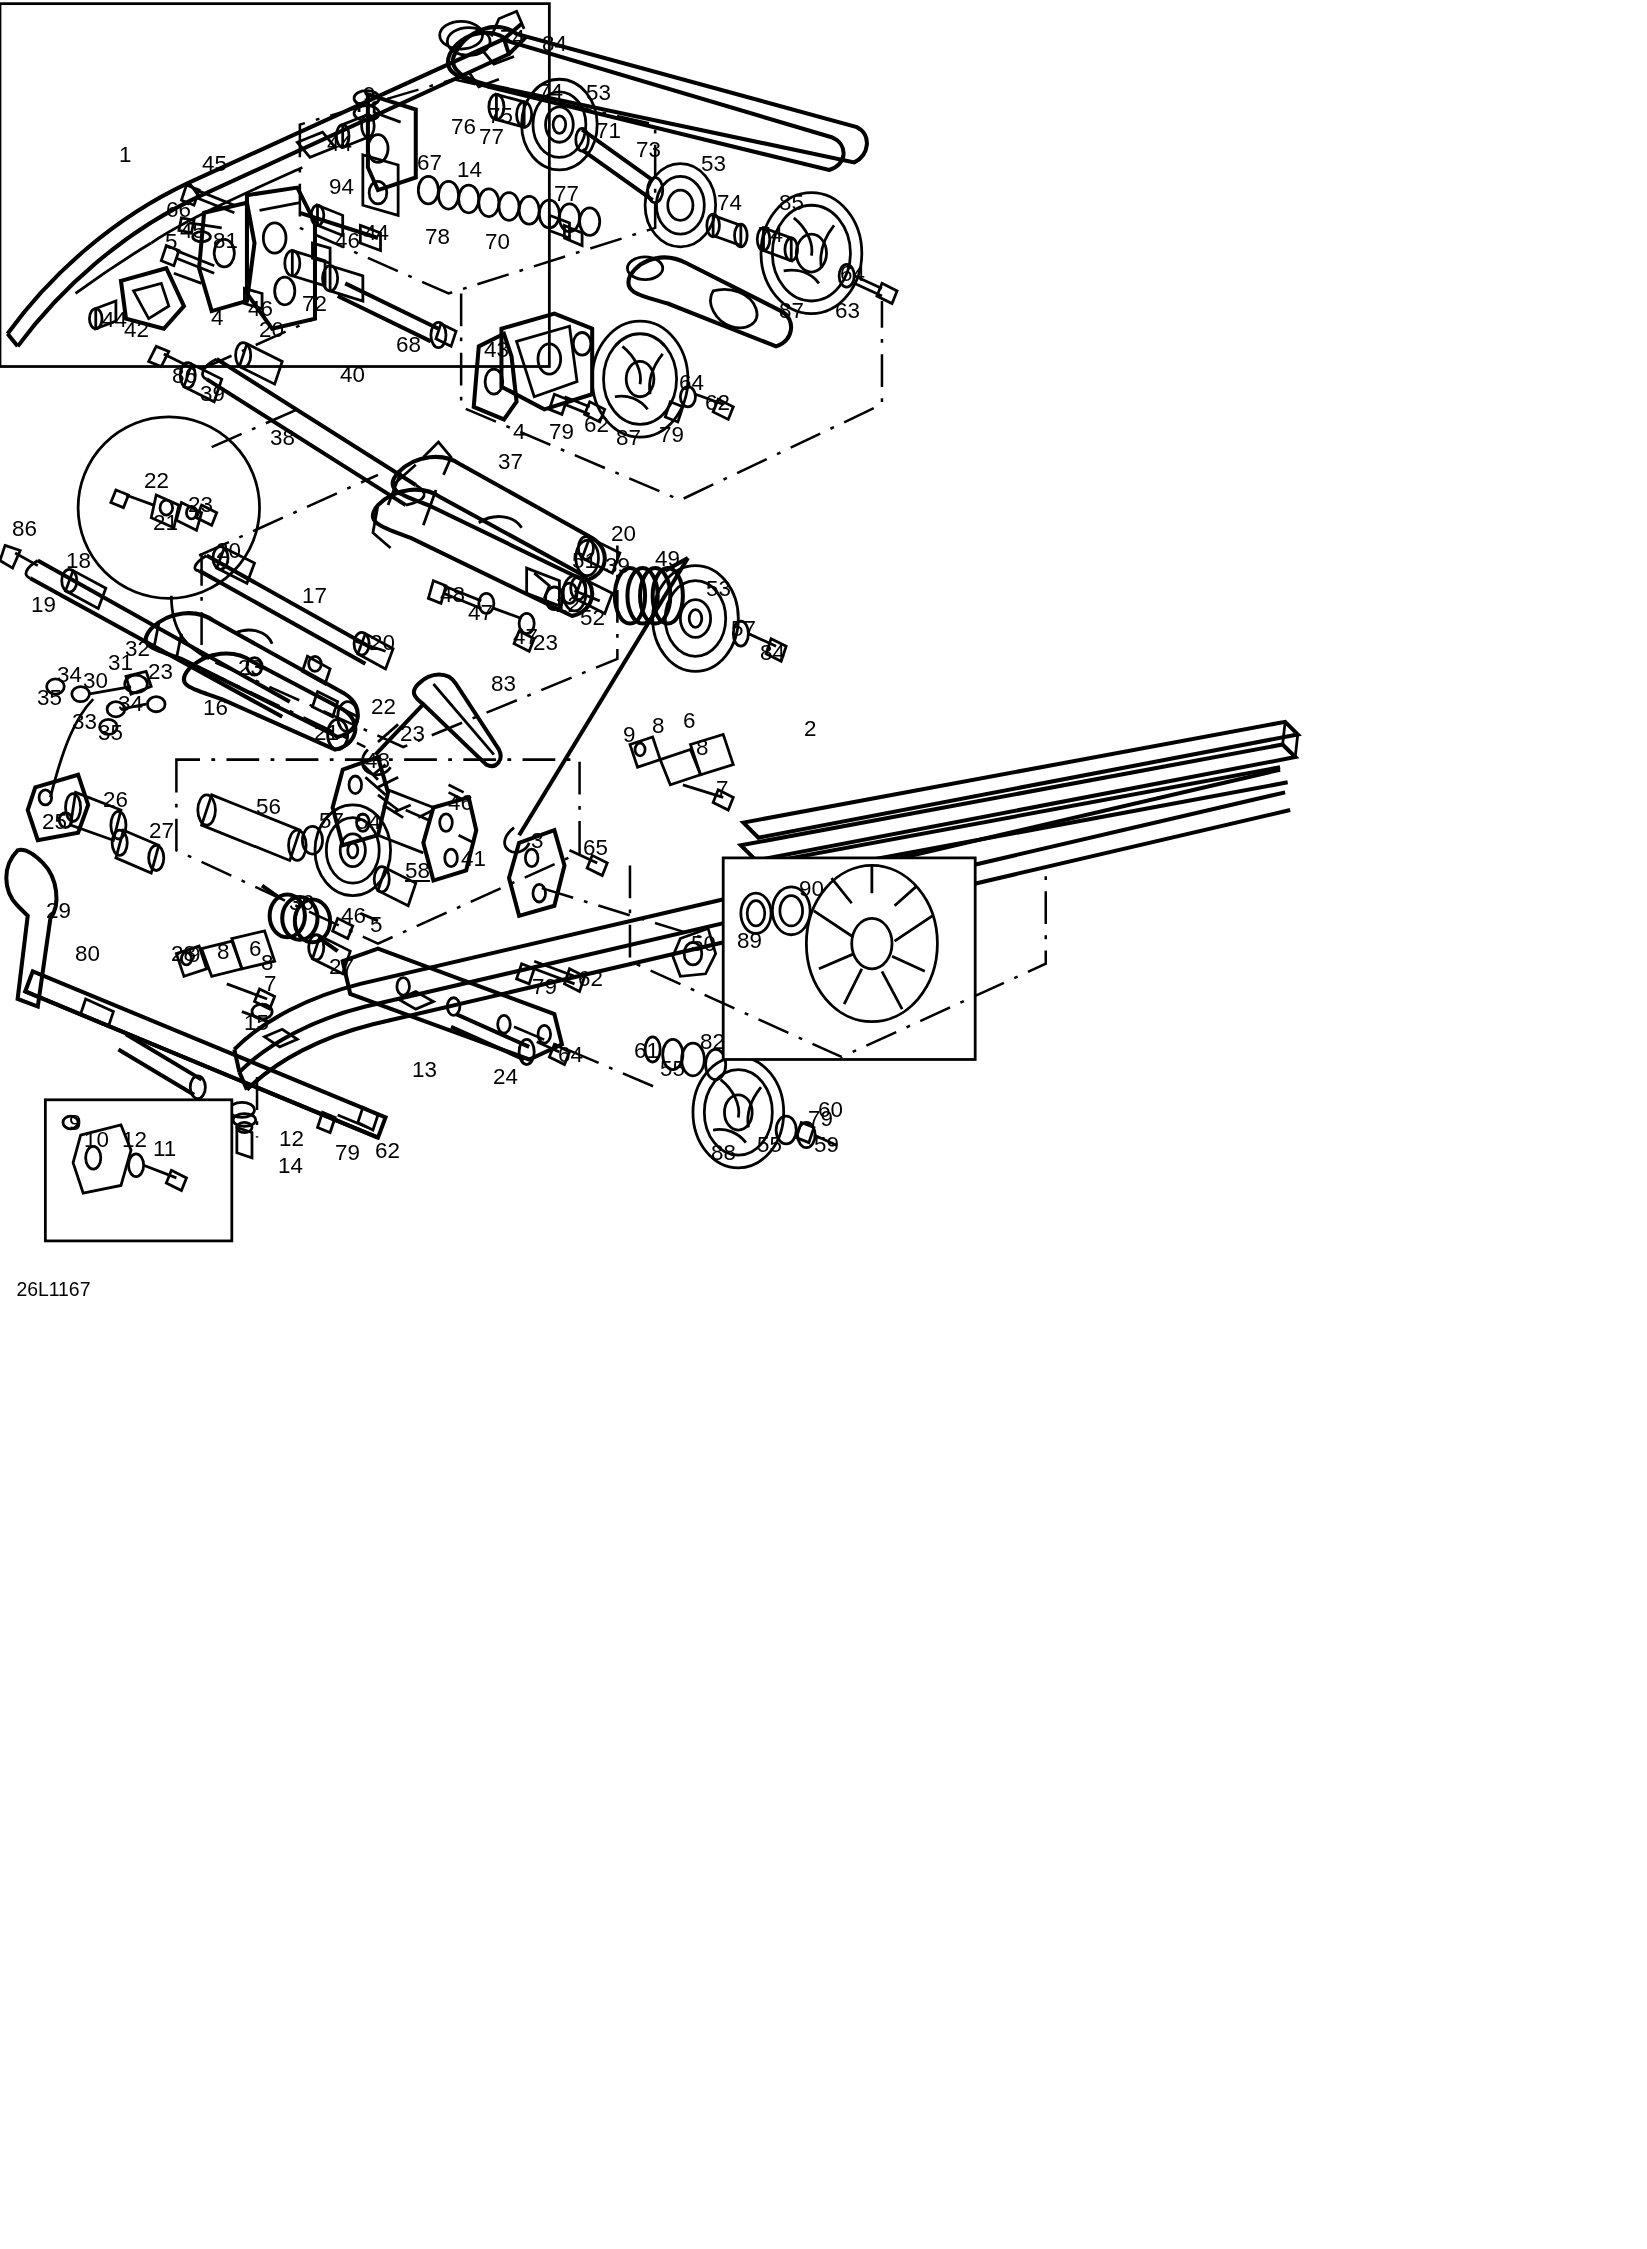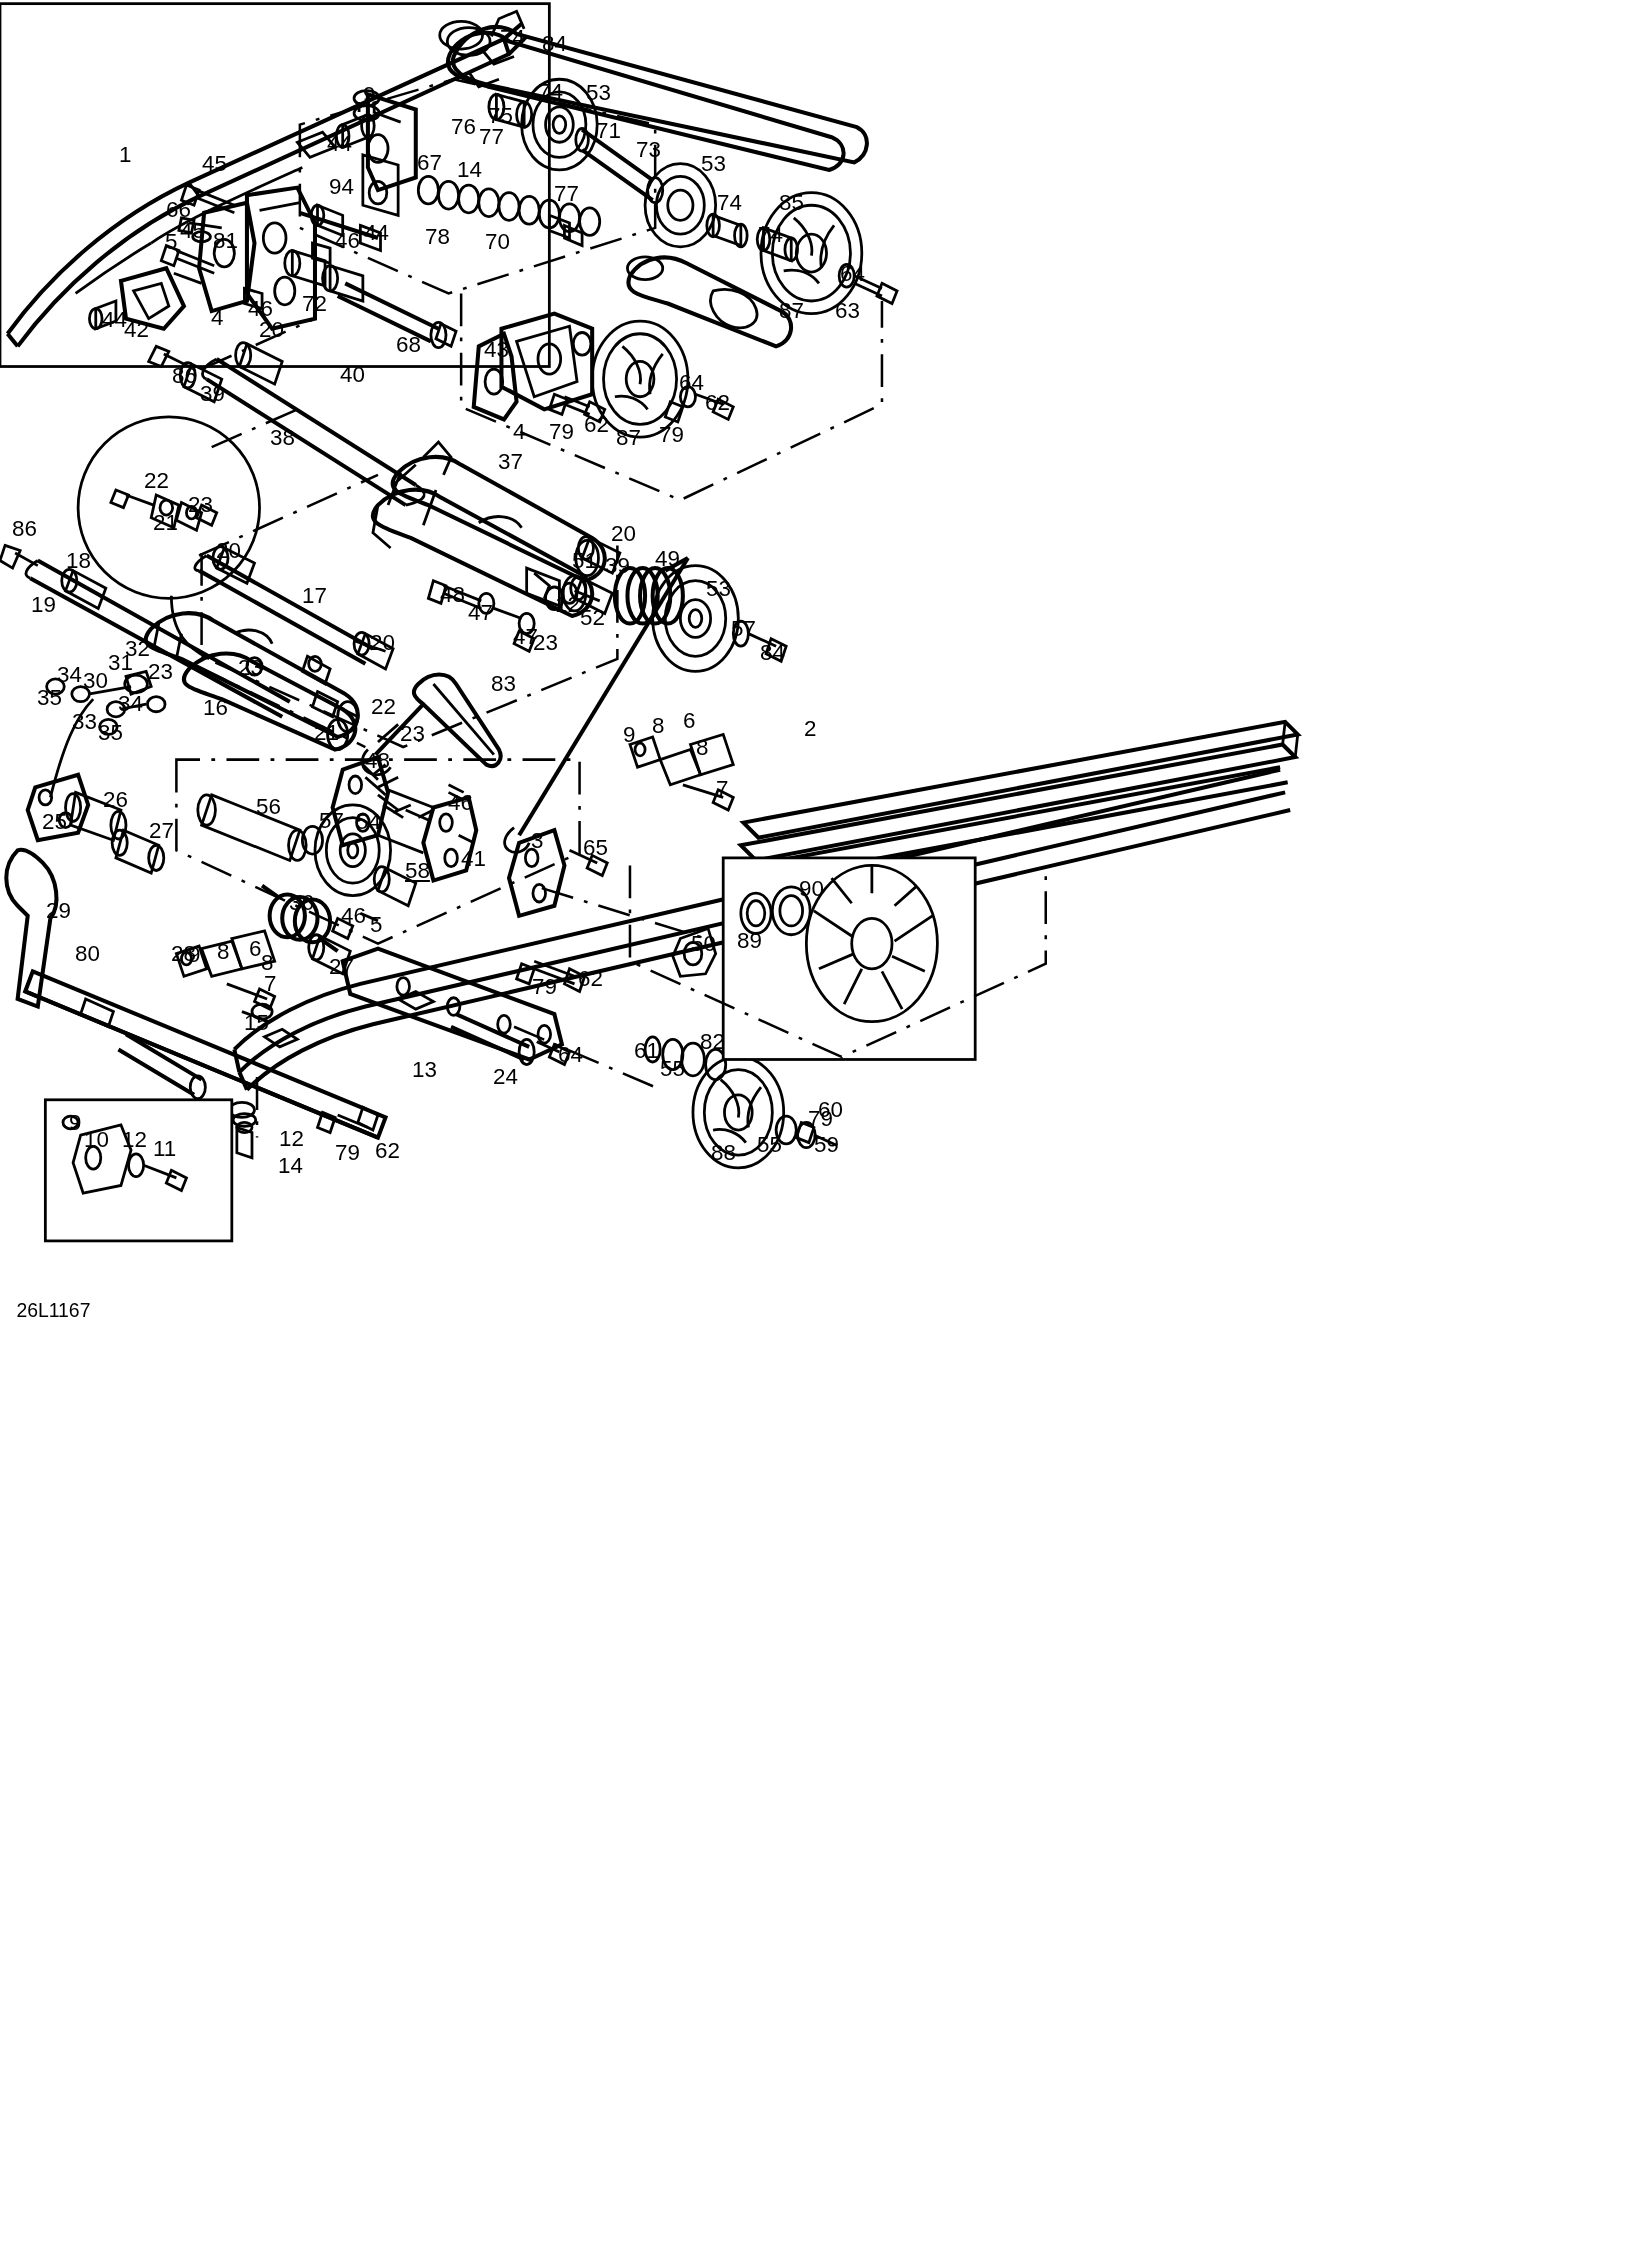--- a/index.html
+++ b/index.html
@@ -606,16 +606,16 @@
   <span class="cal" style="left:153px;top:1136px;">11</span>
   <span class="cal" style="left:279px;top:1126px;">12</span>
   <span class="cal" style="left:278px;top:1153px;">14</span>
   <span class="cal" style="left:335px;top:1140px;">79</span>
   <span class="cal" style="left:375px;top:1138px;">62</span>
   <span class="cal" style="left:757px;top:1132px;">55</span>
   <span class="cal" style="left:711px;top:1140px;">88</span>
   <span class="cal" style="left:814px;top:1132px;">59</span>
 </div>
 
-<span class="code" style="left:16.4px;top:1278px;margin-top:21px;">26L1167</span>
+<span class="code" style="left:16.4px;top:1278px;">26L1167</span>
 
 </div>
 
 
 </body></html>

